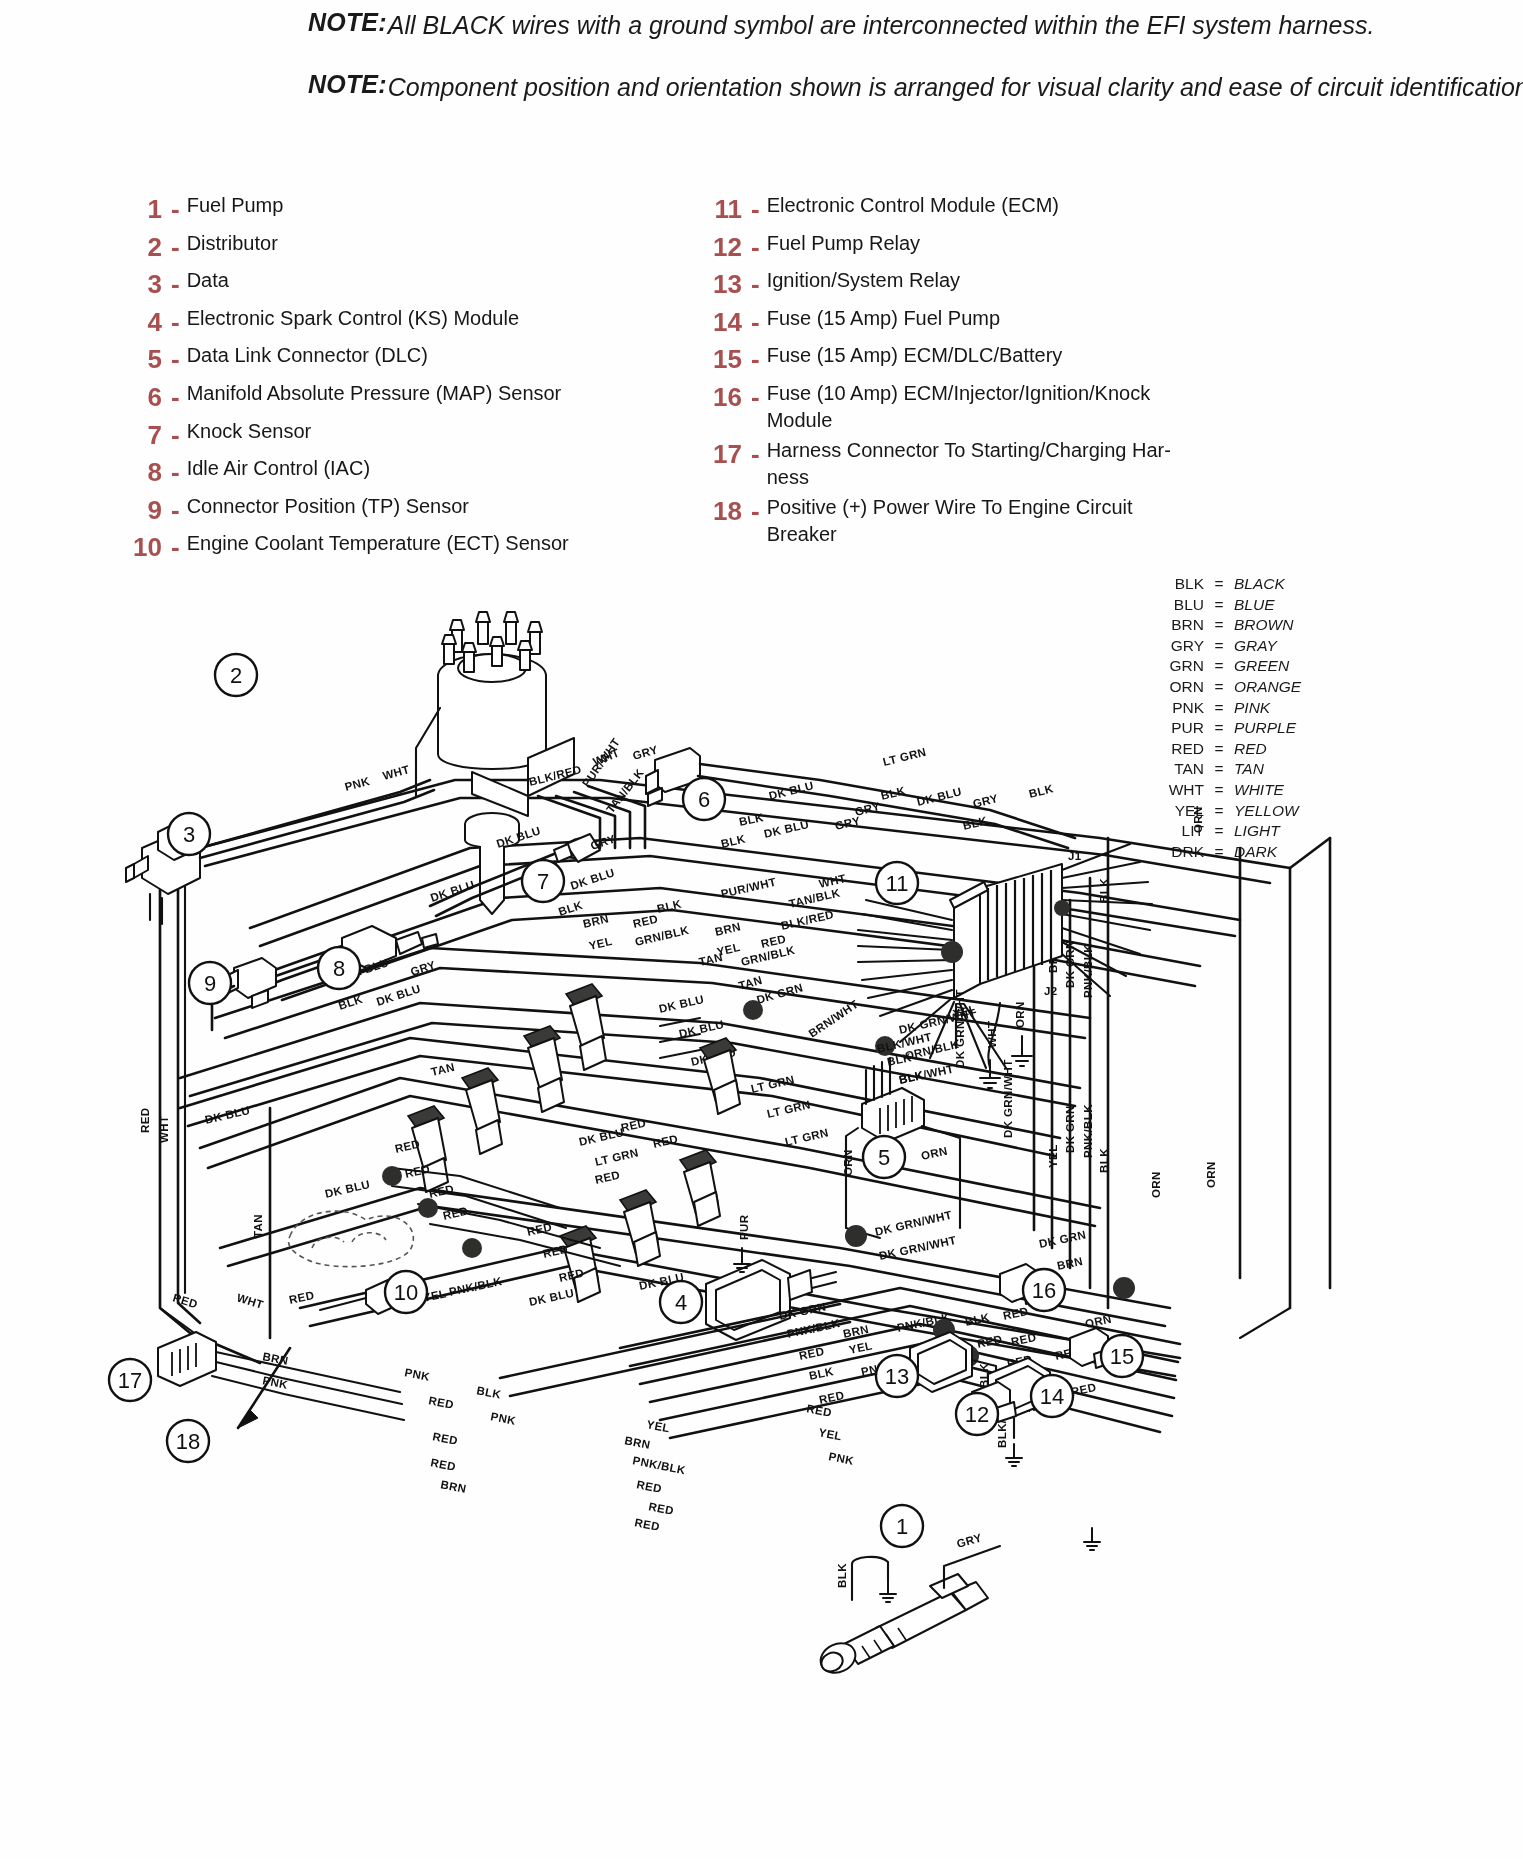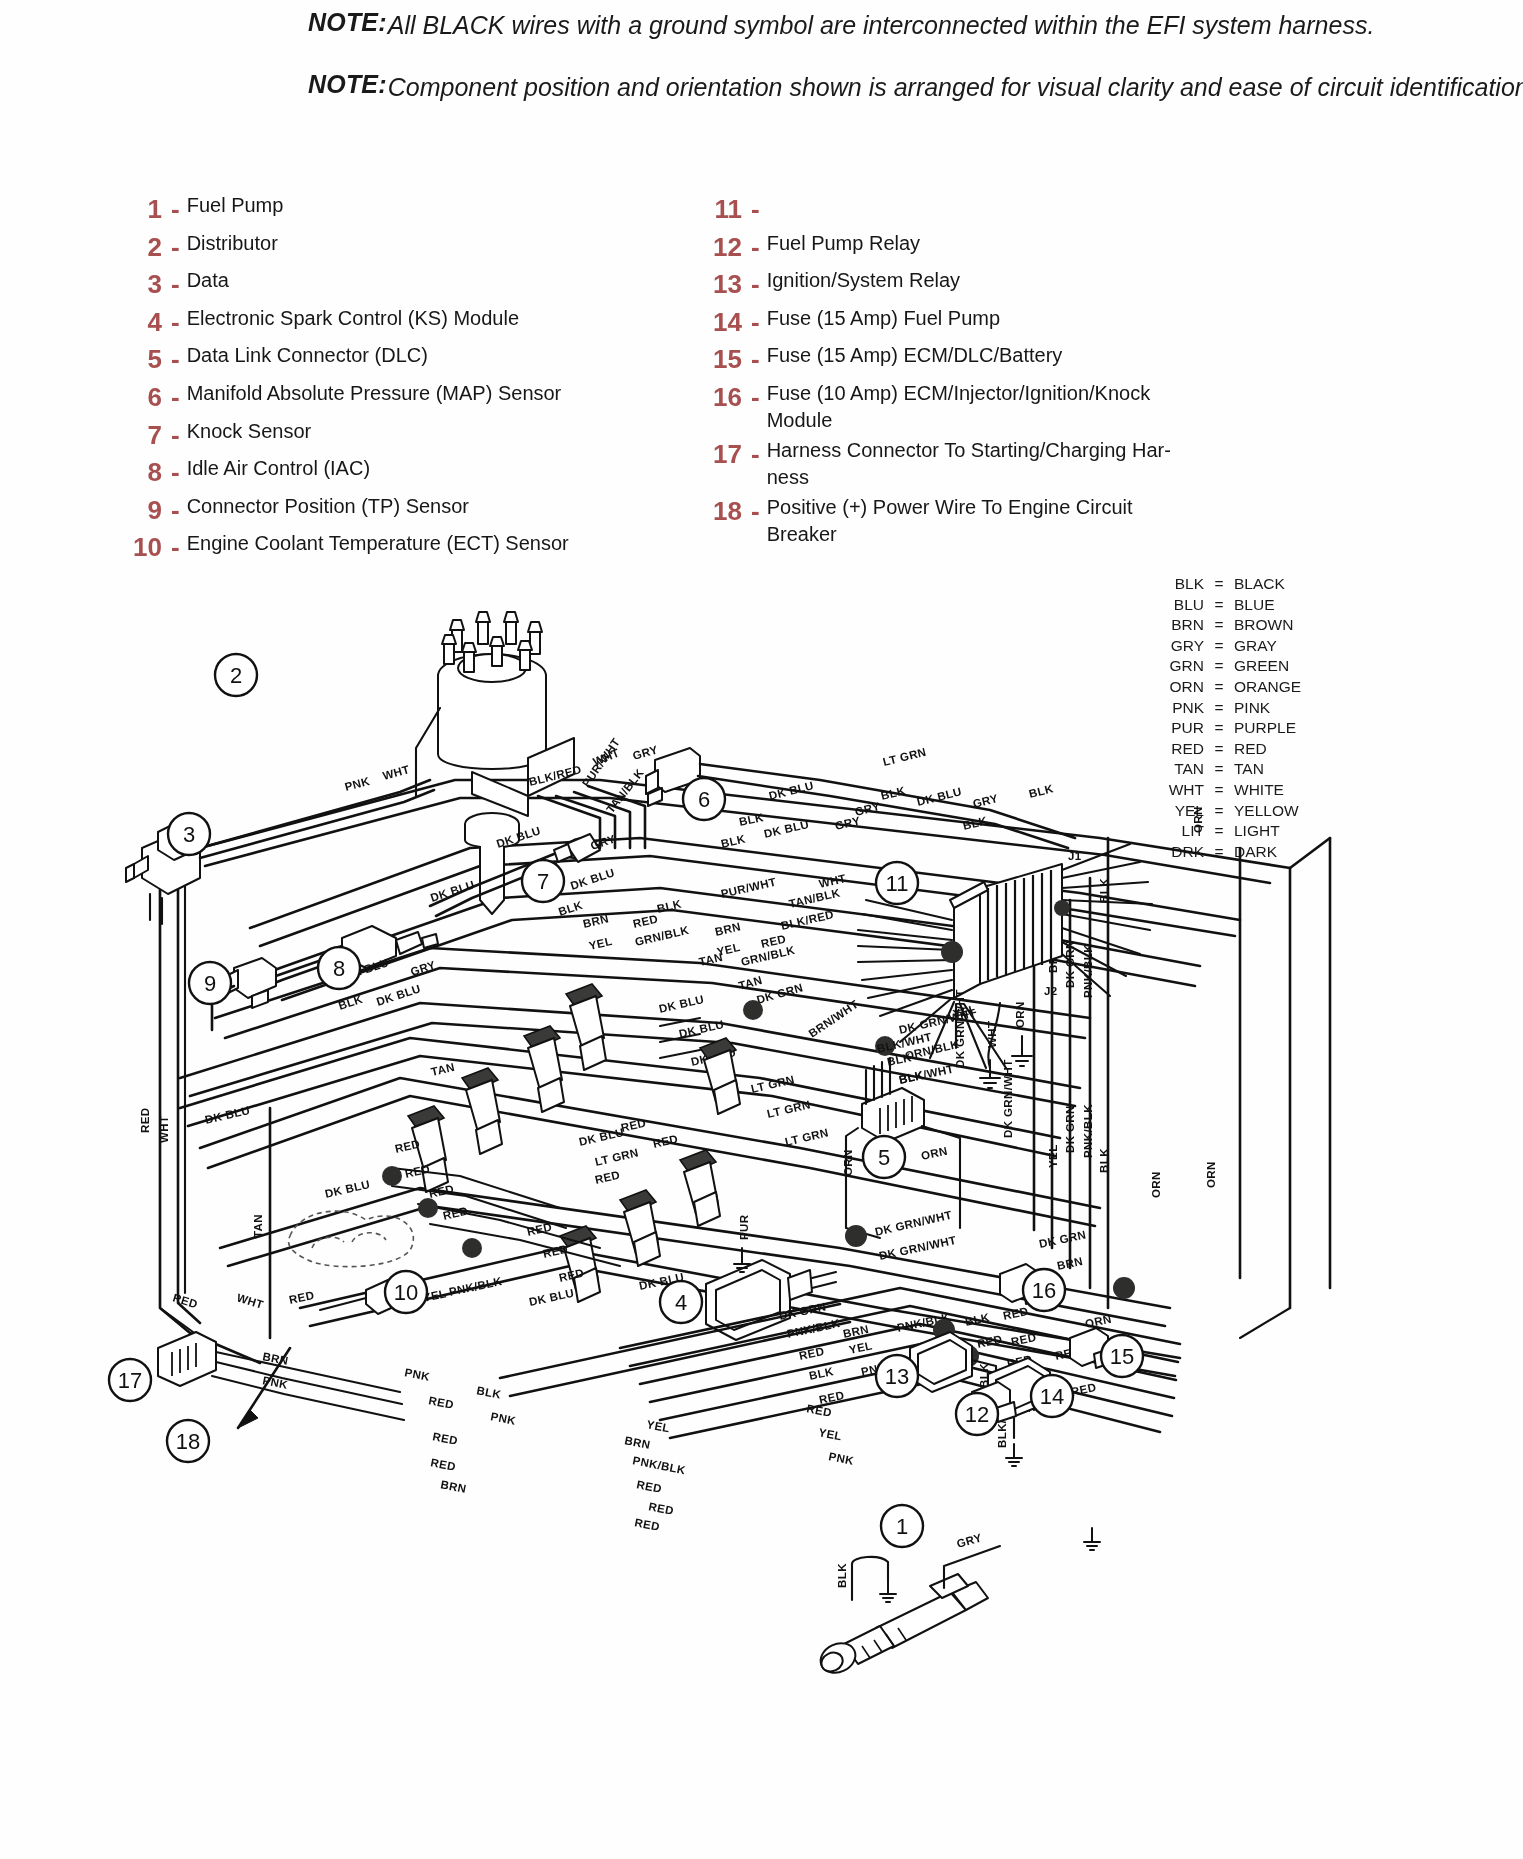--- a/index.html
+++ b/index.html
@@ -25,21 +25,21 @@
   .leg-num{color:#a85050;font-weight:bold;font-size:26px;width:44px;text-align:right;flex:none;line-height:1.37;}
   .leg-dash{color:#a85050;font-weight:bold;font-size:26px;margin:0 7px 0 9px;flex:none;line-height:1.37;}
   .leg-txt{font-size:20px;line-height:1.37;color:#171717;}
   .leg-txt .cont{display:block;}
 
   
   .colorkey{position:absolute;left:1160px;top:574px;font-size:15.5px;line-height:1.33;}
   .ck-row{display:flex;}
   .ck-ab{width:44px;text-align:right;}
   .ck-eq{width:30px;text-align:center;}
-  .ck-full{width:90px;}
+  .ck-full{width:90px;font-style:italic;}
 
   
   #diagram{position:absolute;left:0;top:548px;width:1523px;height:1311px;}
   #diagram svg{display:block;}
   .wl{font-family:"Liberation Sans",sans-serif;font-size:11.5px;font-weight:bold;fill:#111;letter-spacing:.4px;}
   .cb-num{font-family:"Liberation Sans",sans-serif;font-size:22px;fill:#111;text-anchor:middle;dominant-baseline:central;}
   .cb-circ{fill:#fff;stroke:#111;stroke-width:2.4;}
   .w{fill:none;stroke:#111;stroke-width:2.6;stroke-linecap:round;stroke-linejoin:round;}
   .w2{fill:none;stroke:#111;stroke-width:2.1;stroke-linecap:round;stroke-linejoin:round;}
   .part{fill:#fff;stroke:#111;stroke-width:2;stroke-linejoin:round;}
@@ -115,20 +115,21 @@
         <span class="leg-num">10</span>
         <span class="leg-dash">-</span>
         <span class="leg-txt">Engine Coolant Temperature (ECT) Sensor</span>
       </div>
     </div>
 
     <div class="legend-col right">
       <div class="leg-row">
         <span class="leg-num">11</span>
         <span class="leg-dash">-</span>
+        <span class="leg-txt"><span>Electronic Control Module (ECM)</span></span>
       </div>
       <div class="leg-row">
         <span class="leg-num">12</span>
         <span class="leg-dash">-</span>
         <span class="leg-txt"><span>Fuel Pump Relay</span></span>
       </div>
       <div class="leg-row">
         <span class="leg-num">13</span>
         <span class="leg-dash">-</span>
         <span class="leg-txt"><span>Ignition/System Relay</span></span>

